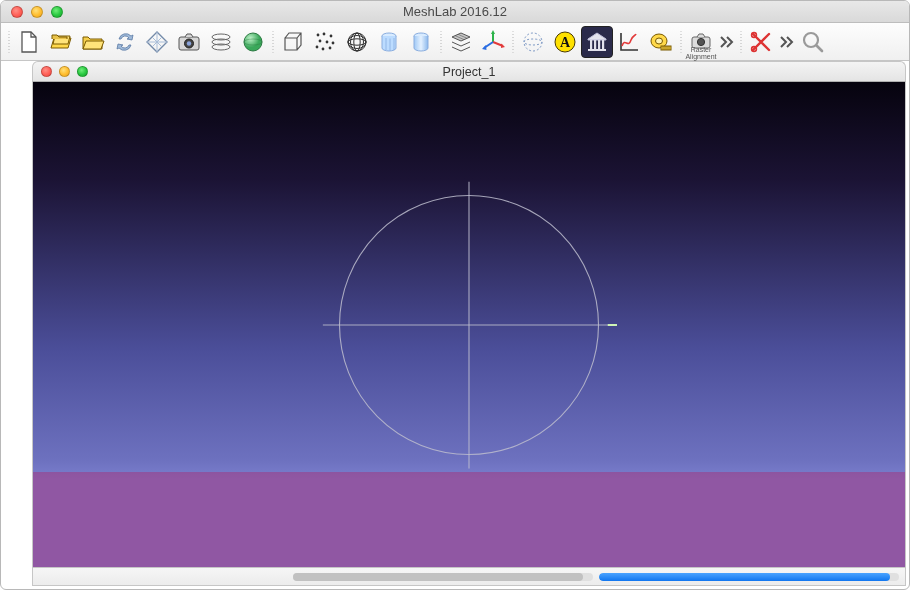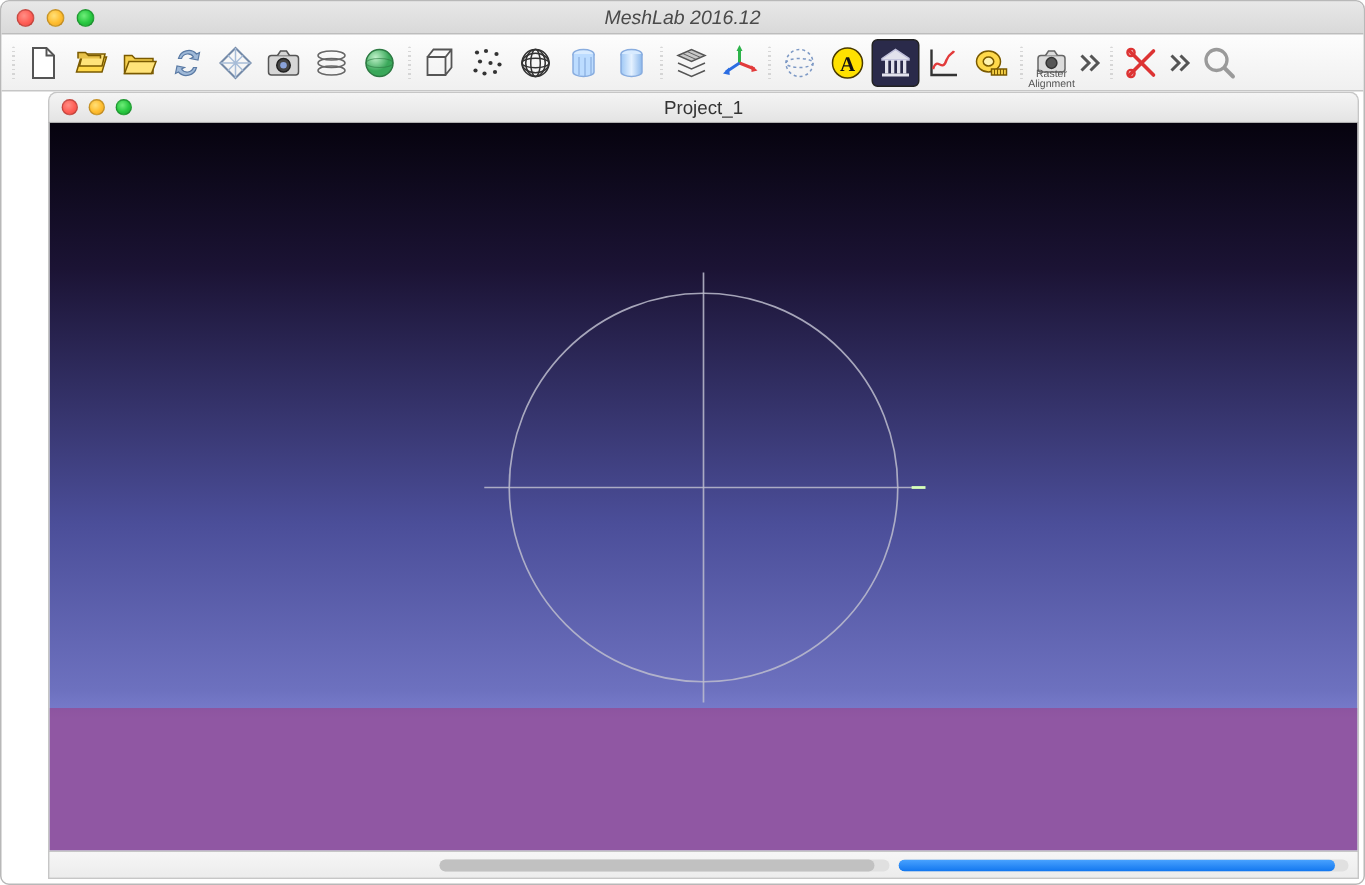--- a/index.html
+++ b/index.html
@@ -14,21 +14,21 @@
     display:flex; align-items:center;
     position:relative;
   }
   .traffic { display:flex; gap:8px; padding-left:10px; }
   .traffic .dot { width:12px; height:12px; border-radius:50%; border:0.5px solid rgba(0,0,0,.2); }
   .dot.red    { background: radial-gradient(circle at 40% 35%, #ff8f86, #ff5f57 55%, #e8483f); }
   .dot.yellow { background: radial-gradient(circle at 40% 35%, #ffe07a, #ffbd2e 55%, #e8a326); }
   .dot.green  { background: radial-gradient(circle at 40% 35%, #70ee7a, #28c840 55%, #1fa233); }
   .titlebar .title {
     position:absolute; left:0; right:0; text-align:center;
-    font-size:13px; color:#4a4a4a; pointer-events:none;font-style:italic;
+    font-size:13px; color:#4a4a4a; pointer-events:none;
   }
 
   
   .toolbar {
     height: 38px;
     background: linear-gradient(#fdfdfd, #f0f0f0);
     border-bottom:1px solid #c6c6c6;
     display:flex; align-items:center;
     padding: 0 4px;
     gap:0px;

